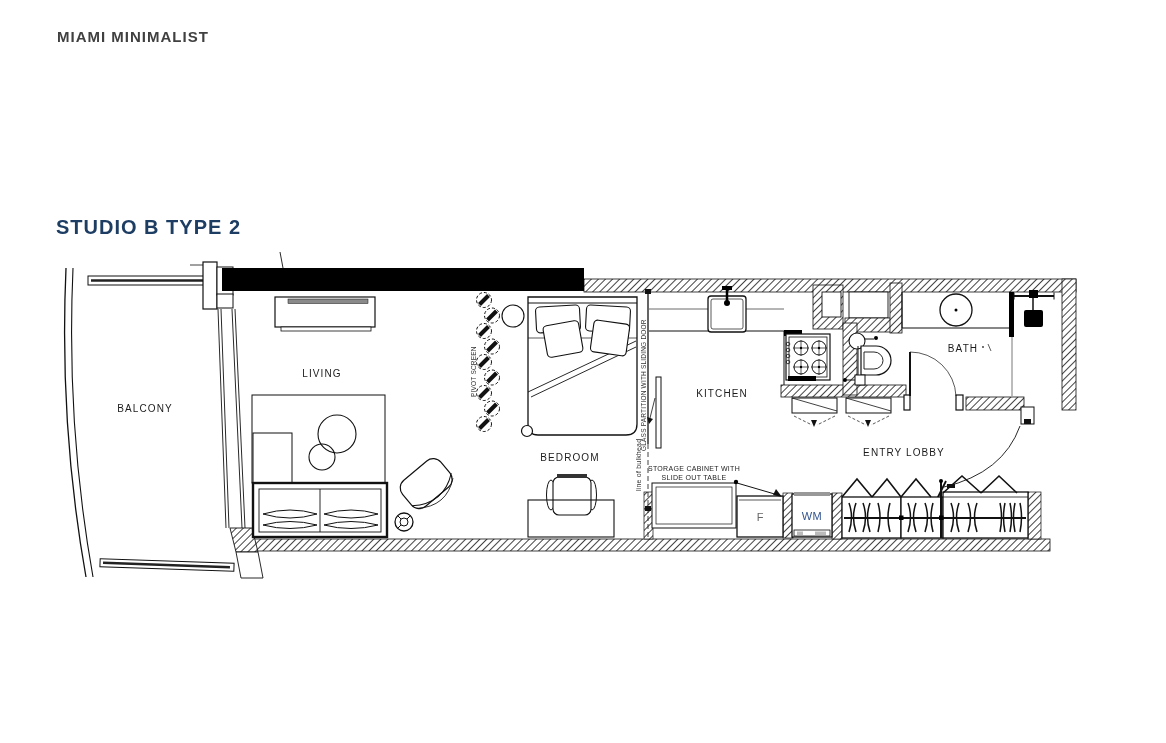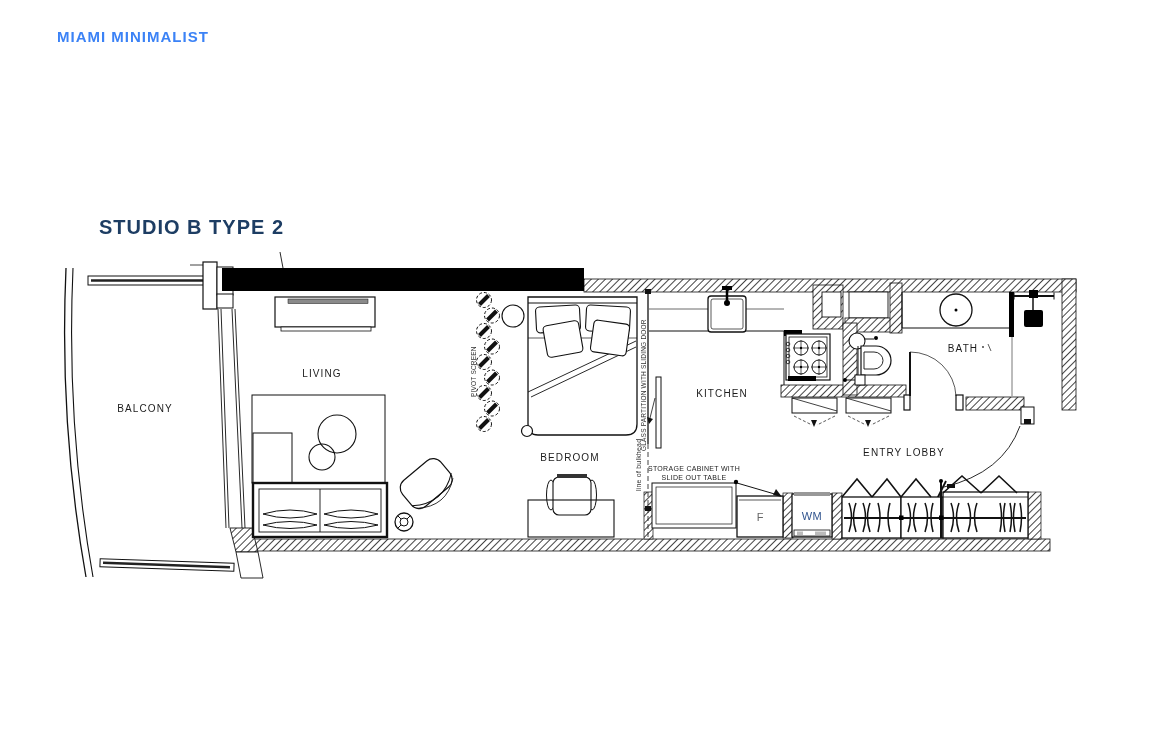--- a/index.html
+++ b/index.html
@@ -1,18 +1,18 @@
 <!DOCTYPE html>
 <html><head>
 <meta charset="utf-8">
 <style>
   html,body{margin:0;padding:0;background:#ffffff;width:1166px;height:743px;overflow:hidden;}
   .page{position:relative;width:1166px;height:743px;background:#fff;font-family:"Liberation Sans",sans-serif;}
-  .brand{position:absolute;left:57px;top:28px;font-size:15px;font-weight:700;letter-spacing:1px;color:#3b82f6;}
-  .title{position:absolute;left:56px;top:216px;font-size:20px;font-weight:600;letter-spacing:1px;color:#1d3d63;margin-left:43px;}
+  .brand{position:absolute;left:57px;top:28px;font-size:15px;font-weight:700;letter-spacing:1px;color:#404040;}
+  .title{position:absolute;left:56px;top:216px;font-size:20px;font-weight:600;letter-spacing:1px;color:#1d3d63;}
   svg{position:absolute;left:0;top:0;}
   svg *{vector-effect:none;}
   .ln{stroke:#111;fill:none;}
   .wh{fill:#fff;stroke:#111;}
   .lbl{font-family:"Liberation Sans",sans-serif;font-size:10px;letter-spacing:1.1px;fill:#1c1c1c;text-anchor:middle;}
   .lbl-sm{font-family:"Liberation Sans",sans-serif;font-size:7px;letter-spacing:.3px;fill:#222;text-anchor:middle;}
   .lbl-v{font-family:"Liberation Sans",sans-serif;font-size:6.5px;letter-spacing:.2px;fill:#333;}
   .lbl-f{font-family:"Liberation Sans",sans-serif;font-size:11px;fill:#666;text-anchor:middle;}
   .lbl-wm{font-family:"Liberation Sans",sans-serif;font-size:11px;letter-spacing:.5px;fill:#31548e;text-anchor:middle;}
 </style>

